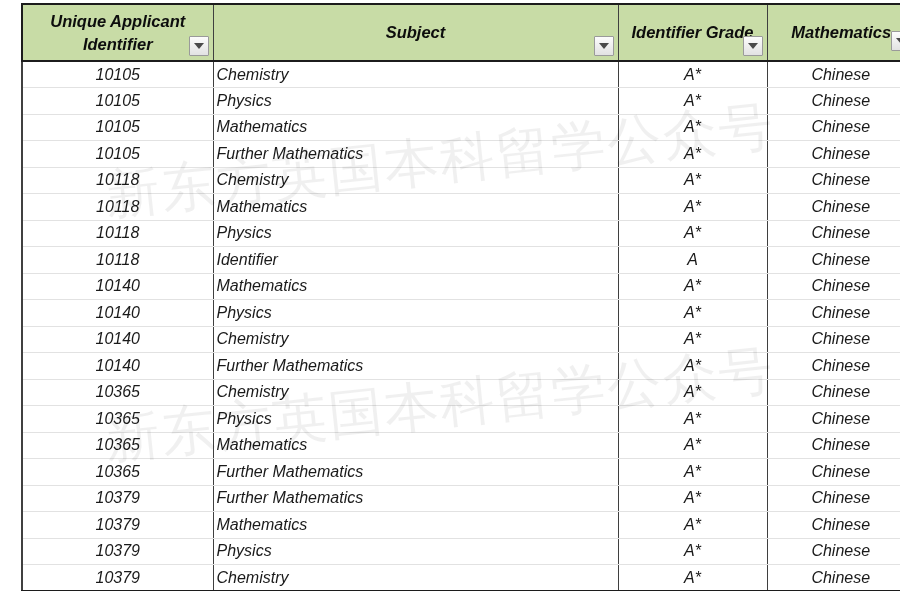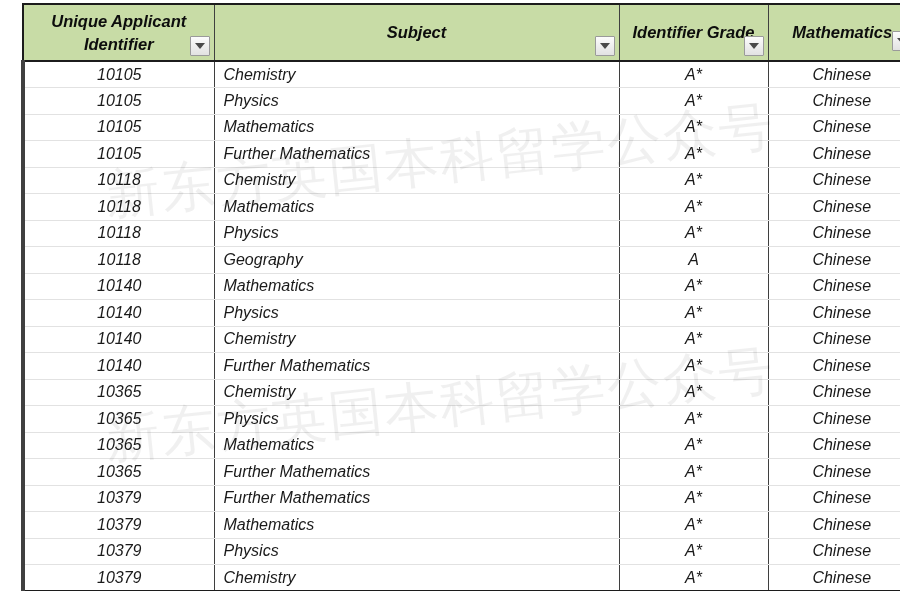--- a/index.html
+++ b/index.html
@@ -99,26 +99,26 @@
     color:#1a1a1a;
     padding:0 5px;
     border-bottom:1px solid #e2e2e2;
     border-left:1px solid #3f3f3f;
     border-right:1px solid #3f3f3f;
     vertical-align:middle;
     white-space:nowrap;
     overflow:hidden;
     background:transparent;
   }
-  tbody td:first-child { border-left:4px solid #404040; }
+  tbody td:first-child { border-left:2px solid #404040; }
   tbody td:last-child  { border-right:4px solid #ec4899; }
   tbody tr:last-child td { border-bottom:2px solid #1c1c1c; }
 
   .col-uai   { text-align:center; }
-  .col-subj  { text-align:left; padding-left:9px;margin-top:16px; }
+  .col-subj  { text-align:left; padding-left:3px;margin-top:16px; }
   .col-grade { text-align:center; }
   .col-nat   { text-align:center; }
 </style>
 </head>
 <body>
 
 <div id="sheet">
 
   <div class="watermark-layer">
     <div class="wm wm-1">新东方英国本科留学公众号</div>
@@ -198,21 +198,21 @@
           <td class="col-nat">Chinese</td>
         </tr>
         <tr>
           <td class="col-uai">10118</td>
           <td class="col-subj">Physics</td>
           <td class="col-grade">A*</td>
           <td class="col-nat">Chinese</td>
         </tr>
         <tr>
           <td class="col-uai">10118</td>
-          <td class="col-subj">Geography</td>
+          <td class="col-subj">Identifier</td>
           <td class="col-grade">A</td>
           <td class="col-nat">Chinese</td>
         </tr>
         <tr>
           <td class="col-uai">10140</td>
           <td class="col-subj">Mathematics</td>
           <td class="col-grade">A*</td>
           <td class="col-nat">Chinese</td>
         </tr>
         <tr>

